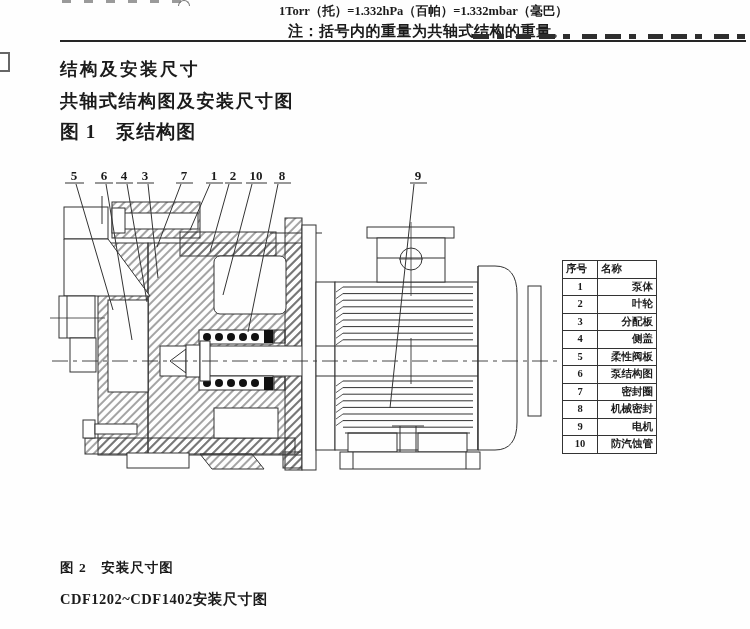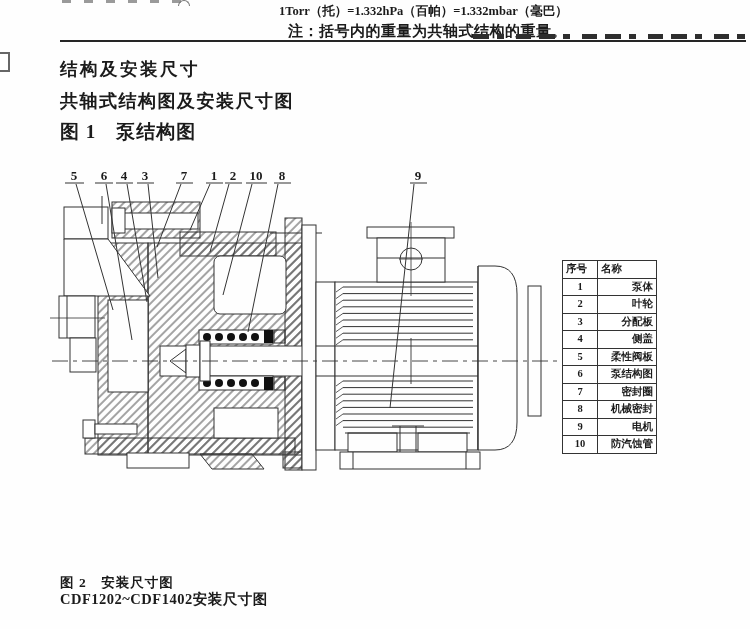--- a/index.html
+++ b/index.html
@@ -20,21 +20,21 @@
     background:repeating-linear-gradient(90deg,#9a9a9a 0 9px,transparent 9px 22px);}
   .toparc{left:178px;top:0;width:10px;height:5px;border:1.5px solid #777;border-bottom:none;
     border-radius:50% 50% 0 0/100% 100% 0 0;}
   .edge-h1{left:0;top:52px;width:10px;height:2px;background:#666;}
   .edge-h2{left:0;top:70px;width:8px;height:2px;background:#666;}
   .edge-v{left:8px;top:52px;width:2px;height:20px;background:#666;}
   
   .h1{left:60px;top:57px;font-size:17.5px;letter-spacing:2.5px;text-align:center;}
   .sub{left:60px;top:89px;font-size:18px;letter-spacing:1.5px;}
   .fig1{left:60px;top:119px;font-size:19px;letter-spacing:1px;}
-  .fig2{left:60px;top:559px;font-size:13.5px;letter-spacing:1px;margin-top:15px;}
+  .fig2{left:60px;top:559px;font-size:13.5px;letter-spacing:1px;}
   .cdf{left:60px;top:590px;font-size:14.5px;letter-spacing:.5px;}
   
   table.parts{left:562px;top:260px;border-collapse:collapse;table-layout:fixed;
     font-size:10.5px;font-weight:bold;background:#fff;}
   table.parts td,table.parts th{border:1px solid #333;padding:0 3px;height:16.5px;
     line-height:1;white-space:nowrap;overflow:hidden;}
   table.parts th{text-align:left;font-weight:bold;}
   td.num{width:28px;text-align:center;}
   td.nm{width:52px;text-align:right;}
   svg text{font-family:"Liberation Serif","DejaVu Serif",serif;font-weight:bold;}

